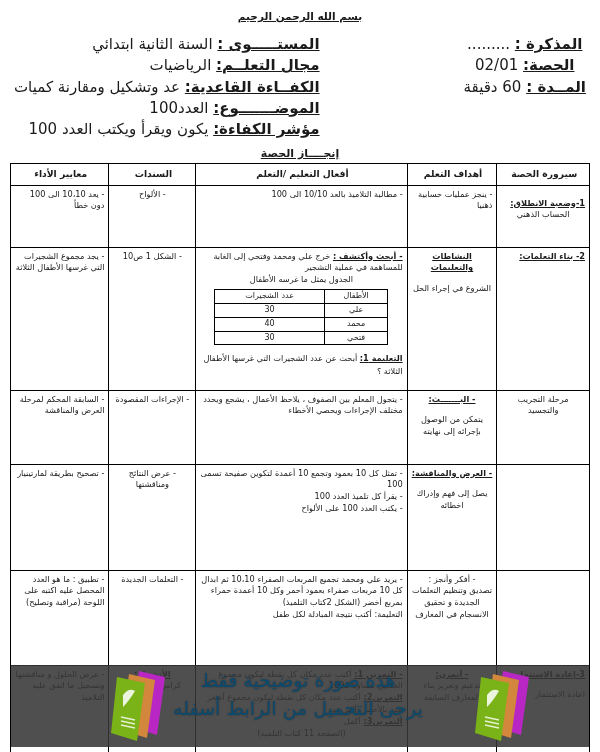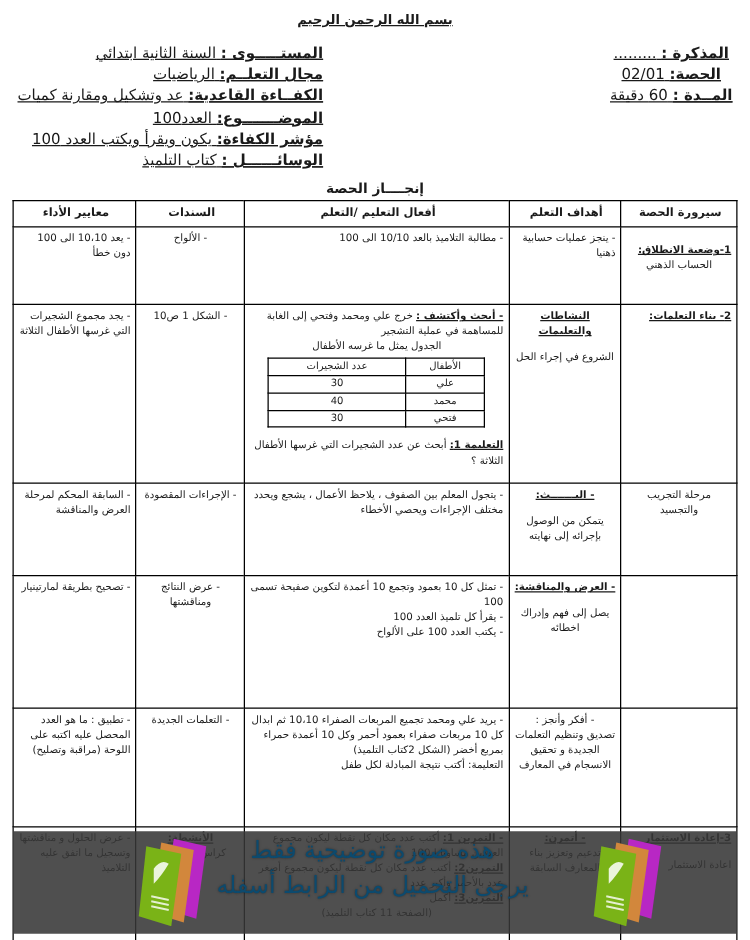--- a/index.html
+++ b/index.html
@@ -44,36 +44,36 @@
     padding: 0 4px;
   }
   .hdr-col {
     display: flex;
     flex-direction: column;
     gap: 1px;
   }
   .hdr-right { text-align: right; }
   .hdr-left  { text-align: center; margin-left: 120px; }
   .hdr-line {
-    font-size: 12px;
+    font-size: 15px;
     line-height: 1.35;
     white-space: nowrap;
-    text-decoration: underline;
   }
   .hdr-key {
     font-weight: bold;
     text-decoration: underline;
   }
   .hdr-val { font-weight: normal; }
 
   
   .section-title {
     text-align: center;
     font-size: 11px;
     font-weight: bold;
+    text-decoration: underline;
     margin: 4px 0 3px 0;
     letter-spacing: 1px;
   }
 
   
   table.main {
     width: 100%;
     border-collapse: collapse;
     table-layout: fixed;
     direction: rtl;
@@ -186,24 +186,20 @@
         <span class="hdr-key">الكفــاءة القاعدية:</span>
         <span class="hdr-val">عد وتشكيل ومقارنة كميات</span>
       </div>
       <div class="hdr-line">
         <span class="hdr-key">الموضـــــــوع:</span>
         <span class="hdr-val">العدد100</span>
       </div>
       <div class="hdr-line">
         <span class="hdr-key">مؤشر الكفاءة:</span>
         <span class="hdr-val">يكون ويقرأ ويكتب العدد 100</span>
-      </div>
-      <div class="hdr-line">
-        <span class="hdr-key">الوسائــــــل :</span>
-        <span class="hdr-val">كتاب التلميذ</span>
       </div>
     </div>
 
     <div class="hdr-col hdr-left">
       <div class="hdr-line">
         <span class="hdr-key">المذكرة :</span>
         <span class="hdr-val">.........</span>
       </div>
       <div class="hdr-line">
         <span class="hdr-key">الحصة:</span>

